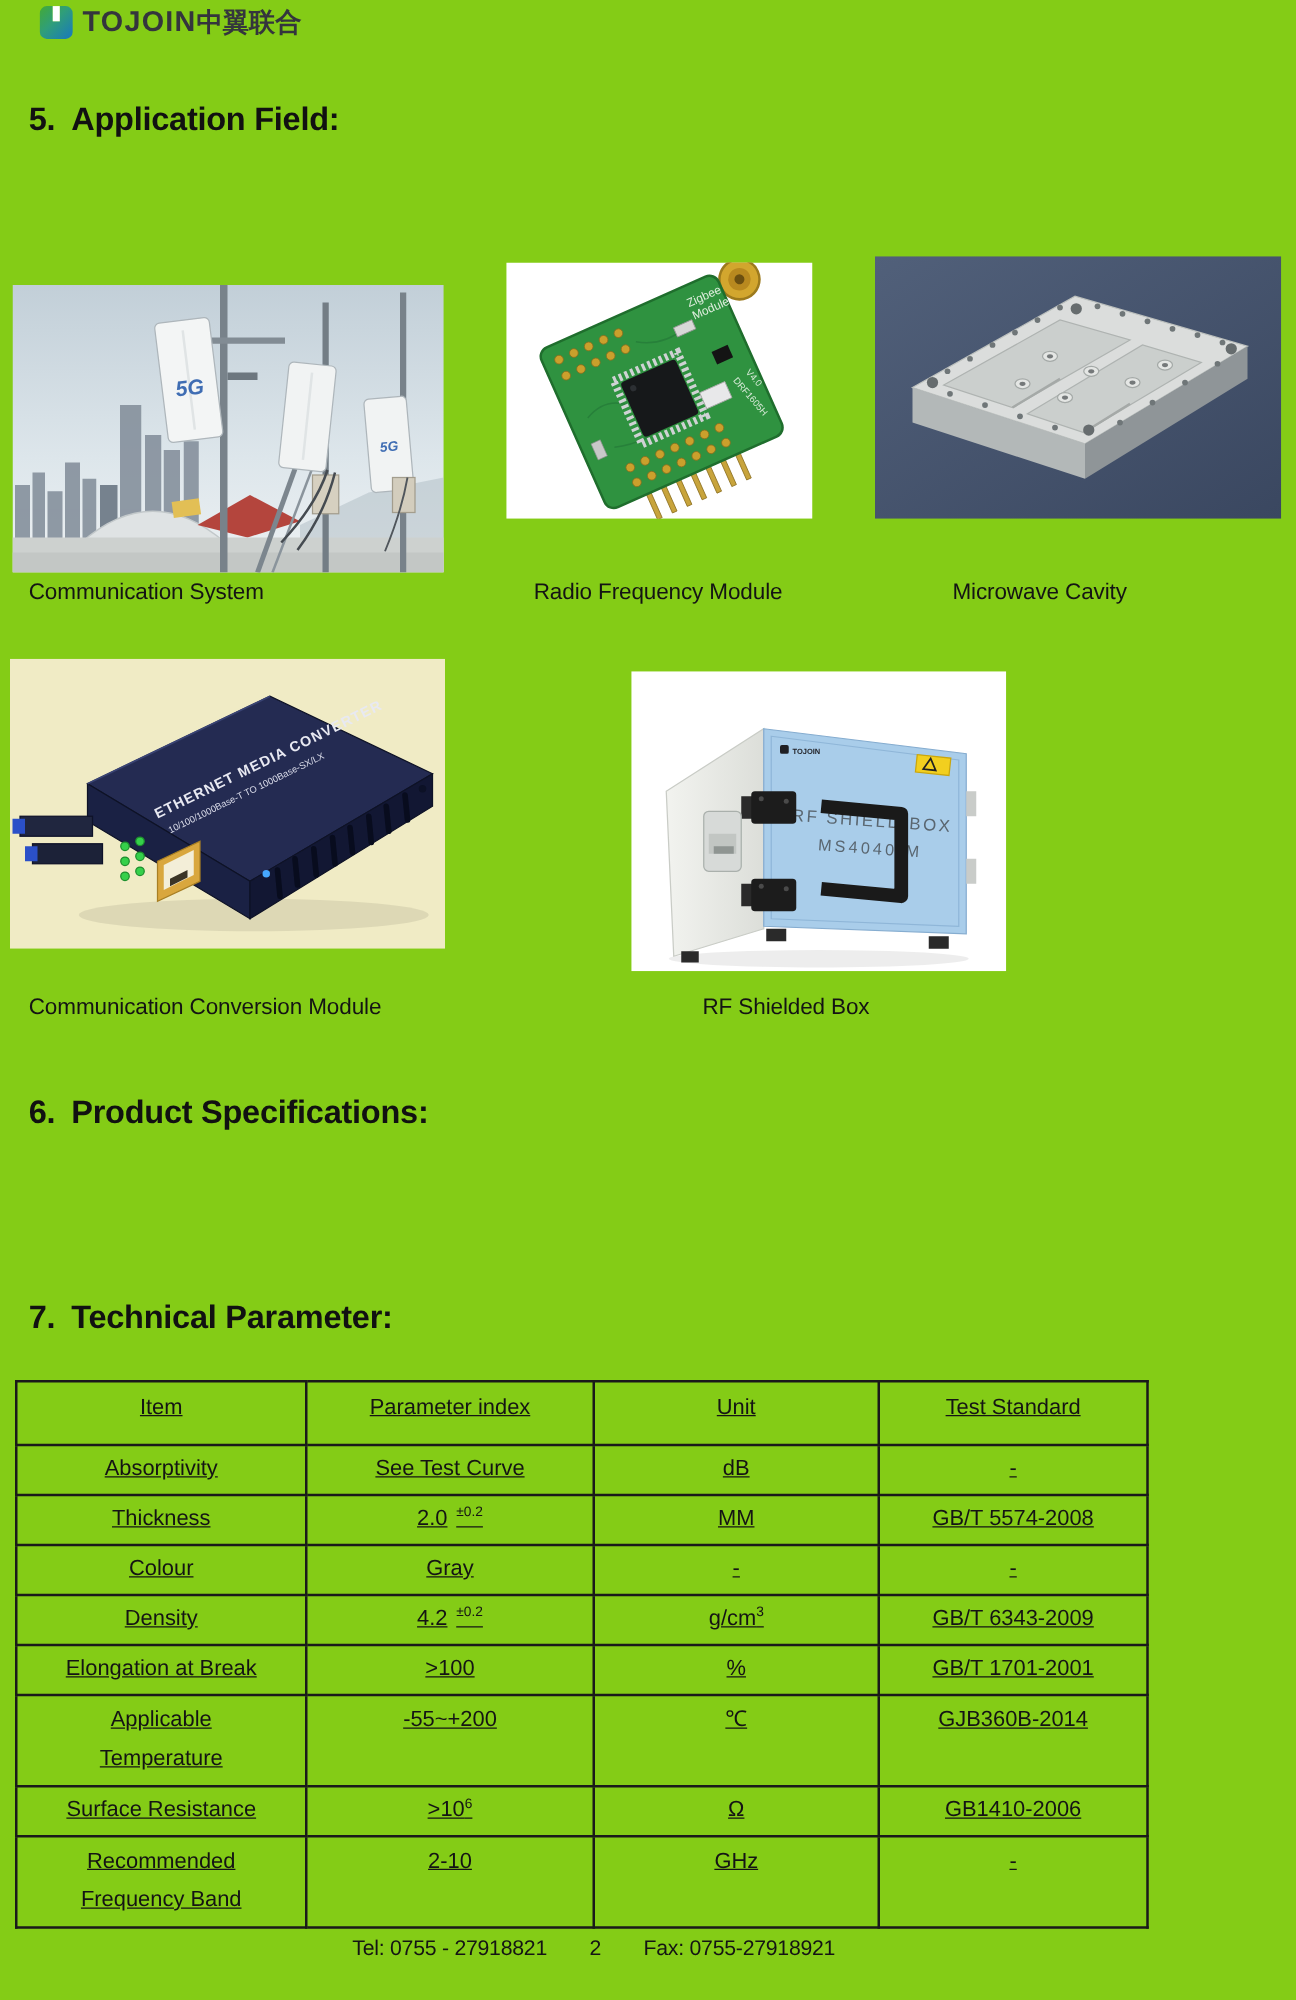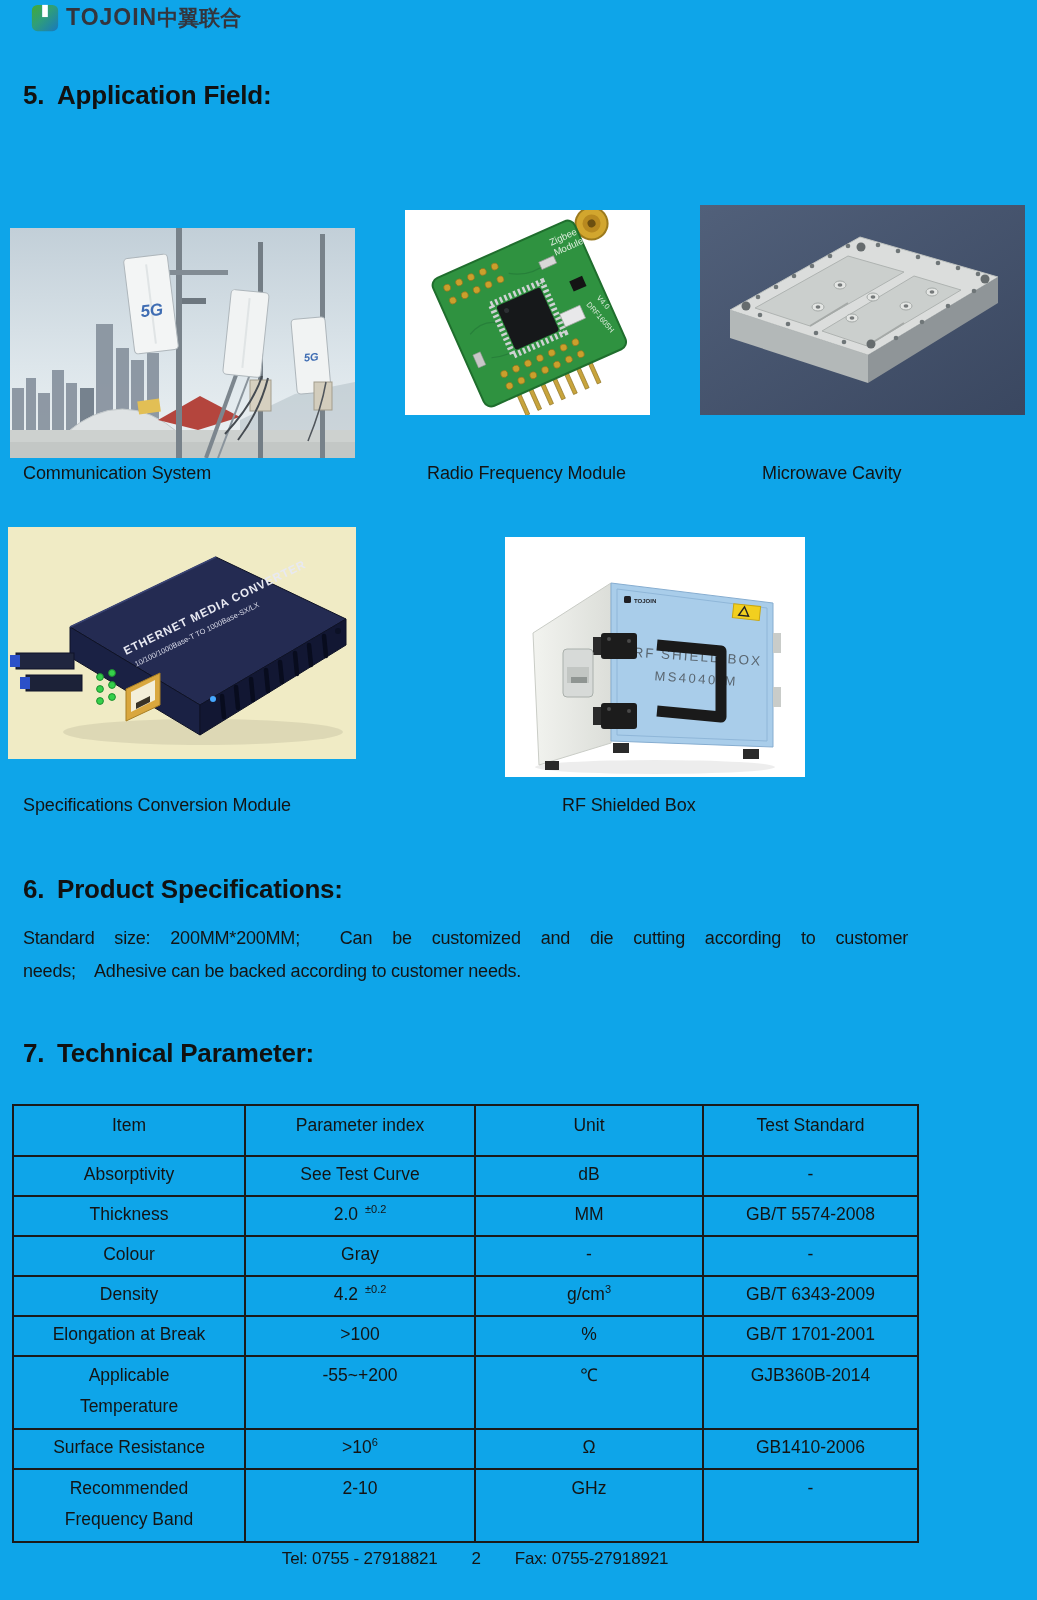--- a/index.html
+++ b/index.html
@@ -1,16 +1,16 @@
 <!DOCTYPE html>
 <html><head>
 <meta charset="utf-8">
 <style>
   html,body{margin:0;padding:0;background:#ffffff;}
-  .page{position:relative;width:1037px;height:1600px;background:#0ea5e9;
+  .page{position:relative;width:1037px;height:1600px;background:#84cc16;
         font-family:"Liberation Sans",sans-serif;color:#161616;overflow:hidden;}
   .abs{position:absolute;}
 
   
   .logo{left:30px;top:3px;display:flex;align-items:center;gap:6px;}
   .logo-text{font-size:23px;font-weight:800;color:#34353d;letter-spacing:1px;white-space:nowrap;}
   .logo-cn{font-size:21px;font-weight:700;letter-spacing:0;}
 
   
   .sec-heading{display:flex;font-size:26px;font-weight:bold;letter-spacing:-0.2px;color:#111;}
@@ -20,21 +20,21 @@
   .para{width:885px;font-size:18px;line-height:33px;letter-spacing:-0.2px;color:#141414;}
   .para .pline{white-space:pre-wrap;}
   .para .jl{text-align:justify;text-align-last:justify;}
 
   
   .caption{font-size:18px;letter-spacing:-0.1px;color:#141414;white-space:nowrap;text-align:right;}
 
   
   .tp{border-collapse:collapse;table-layout:fixed;width:905px;}
   .tp th,.tp td{border:2px solid #1a1a1a;text-align:center;font-weight:normal;
-                font-size:17.5px;color:#141414;padding:0;vertical-align:top;overflow:hidden;}
+                font-size:17.5px;color:#141414;padding:0;vertical-align:top;overflow:hidden;text-decoration:underline;}
   .tp th{height:40px;padding-top:9px;}
   .tp td{height:34px;padding-top:4px;line-height:27px;}
   .tp tr.tall td{height:68px;line-height:31px;padding-top:3px;}
   .tp sup{font-size:11px;vertical-align:baseline;position:relative;top:-7px;line-height:0;}
   .tp .sup-gap{margin-left:7px;}
 
   
   .footer{left:0;top:1549px;width:950px;font-size:17px;letter-spacing:-0.2px;color:#141414;}
   .footer .row{display:flex;justify-content:center;align-items:flex-start;}
   .footer .row2{margin-top:5px;}
@@ -352,30 +352,26 @@
           <rect x="62" y="130" width="22" height="16" fill="#c2c6c3"></rect>
           <rect x="66" y="140" width="16" height="6" fill="#8f9592"></rect>
         </g>
         <rect x="108" y="206" width="16" height="10" fill="#2a2a2a"></rect>
         <rect x="238" y="212" width="16" height="10" fill="#2a2a2a"></rect>
         <rect x="40" y="224" width="14" height="9" fill="#2a2a2a"></rect>
       </g>
     </svg>
   </figure>
 
-  <div class="abs caption" style="left:23px;top:795px;">Specifications Conversion Module</div>
+  <div class="abs caption" style="left:23px;top:795px;">Communication Conversion Module</div>
   <div class="abs caption" style="left:562px;top:795px;">RF Shielded Box</div>
 
   <div class="abs sec-heading" style="left:23px;top:874px;">
     <span class="num">6.</span>
     <span>Product Specifications:</span>
-  </div>
-  <div class="abs para" style="left:23px;top:922px;">
-    <div class="pline jl">Standard size: 200MM*200MM;  Can be customized and die cutting according to customer</div>
-    <div class="pline">needs;    Adhesive can be backed according to customer needs.</div>
   </div>
 
   <div class="abs sec-heading" style="left:23px;top:1038px;">
     <span class="num">7.</span>
     <span>Technical Parameter:</span>
   </div>
 
   <table class="abs tp" style="left:12px;top:1104px;">
     <colgroup>
         <col style="width:232px">

